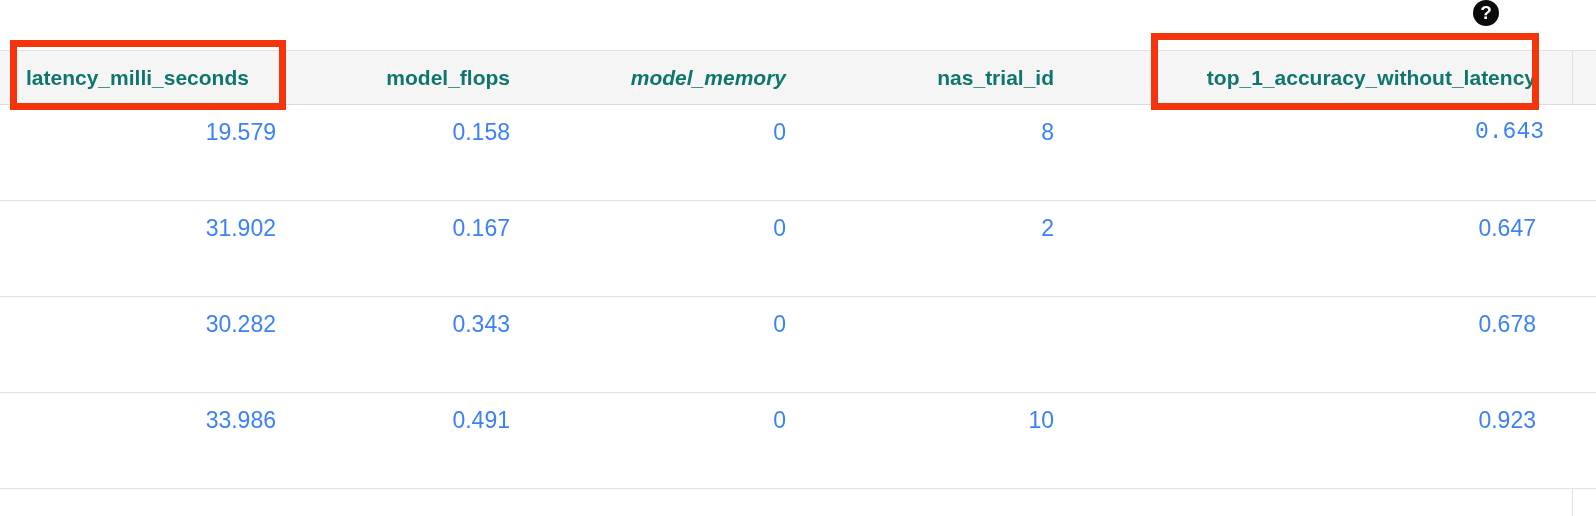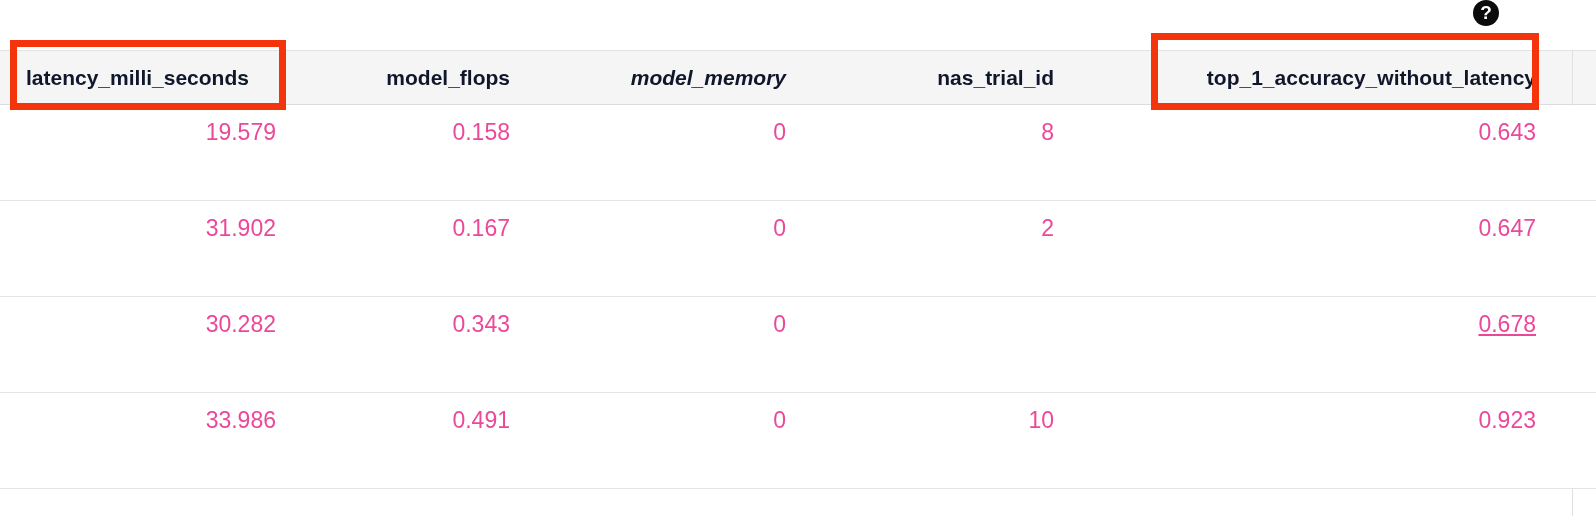--- a/index.html
+++ b/index.html
@@ -54,21 +54,21 @@
     border-bottom: 1px solid #dadce0;
     box-sizing: border-box;
   }
   .th {
     position: absolute;
     top: 0;
     height: 53px;
     line-height: 53px;
     font-size: 21px;
     font-weight: bold;
-    color: #0f172a;
+    color: #0f766e;
     text-align: right;
     white-space: nowrap;
     box-sizing: border-box;
   }
   .th.first {
     text-align: left;
   }
   .col-divider {
     position: absolute;
     top: 50px;
@@ -87,21 +87,21 @@
     position: relative;
     height: 96px;
     background: #ffffff;
     border-bottom: 1px solid #e4e4e4;
     box-sizing: border-box;
   }
   .td {
     position: absolute;
     top: 10px;
     font-size: 23px;
-    color: #ec4899;
+    color: #3b82f6;
     text-align: right;
     white-space: nowrap;
     line-height: 34px;
     font-family: "Liberation Sans", sans-serif;
   }
 
   
   .annot {
     position: absolute;
     border: 7px solid #f4340a;
@@ -140,36 +140,36 @@
 
   <div class="header-shadow"></div>
 
   <div class="rows">
 
     <div class="row">
       <div class="td" style="left:26px; width:250px;">19.579</div>
       <div class="td" style="right:1086px; width:260px;">0.158</div>
       <div class="td" style="right:810px; width:260px;">0</div>
       <div class="td" style="right:542px; width:240px;">8</div>
-      <div class="td" style="right:60px; width:400px;">0.643</div>
+      <div class="td" style="right:52px; width:400px;font-family:Liberation Mono, monospace;">0.643</div>
     </div>
 
     <div class="row">
       <div class="td" style="left:26px; width:250px;">31.902</div>
       <div class="td" style="right:1086px; width:260px;">0.167</div>
       <div class="td" style="right:810px; width:260px;">0</div>
       <div class="td" style="right:542px; width:240px;">2</div>
       <div class="td" style="right:60px; width:400px;">0.647</div>
     </div>
 
     <div class="row">
       <div class="td" style="left:26px; width:250px;">30.282</div>
       <div class="td" style="right:1086px; width:260px;">0.343</div>
       <div class="td" style="right:810px; width:260px;">0</div>
-      <div class="td" style="right:60px; width:400px;text-decoration:underline;">0.678</div>
+      <div class="td" style="right:60px; width:400px;">0.678</div>
     </div>
 
     <div class="row">
       <div class="td" style="left:26px; width:250px;">33.986</div>
       <div class="td" style="right:1086px; width:260px;">0.491</div>
       <div class="td" style="right:810px; width:260px;">0</div>
       <div class="td" style="right:542px; width:240px;">10</div>
       <div class="td" style="right:60px; width:400px;">0.923</div>
     </div>
 

